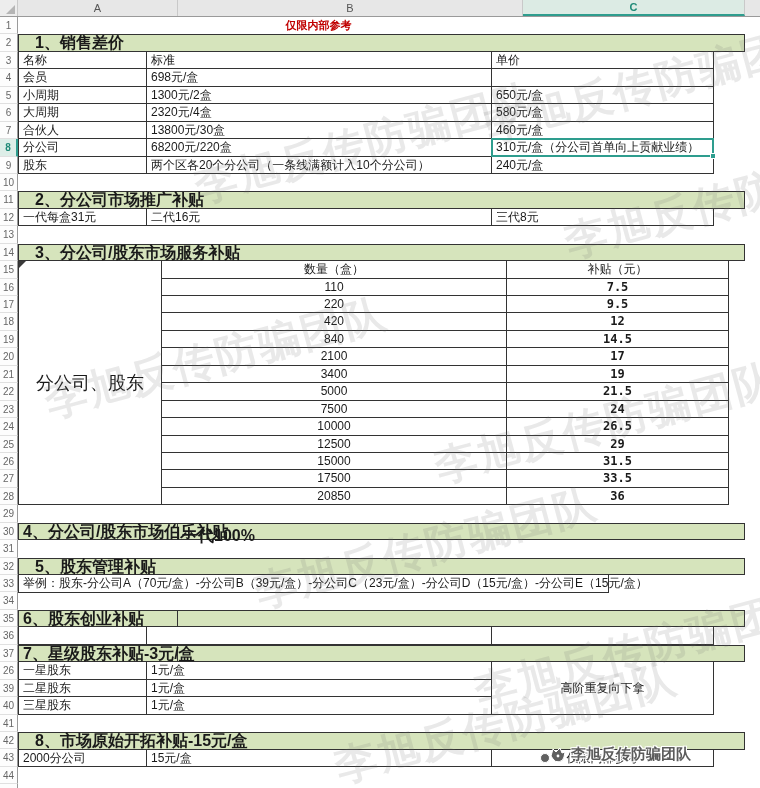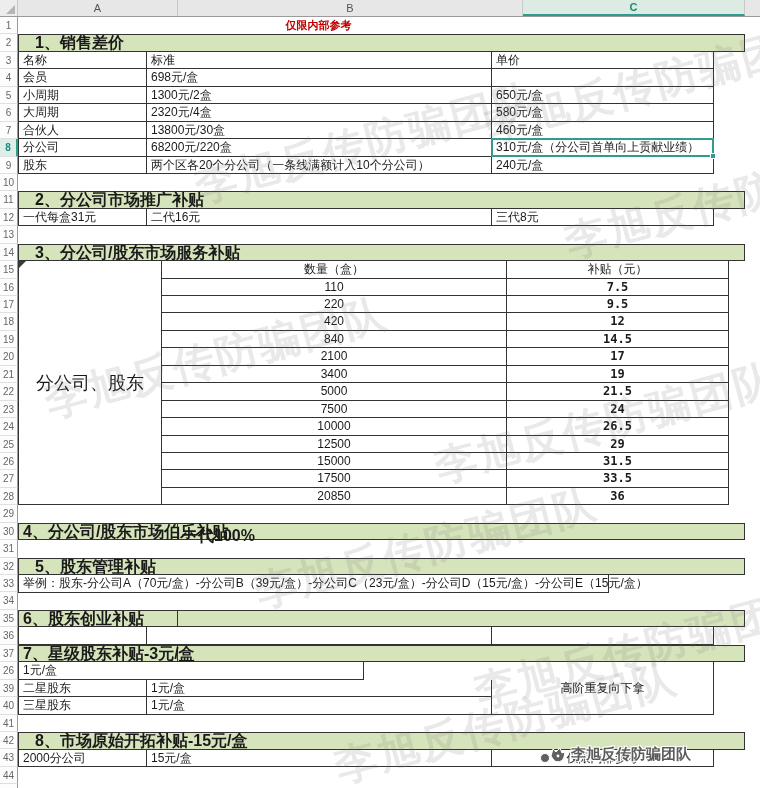--- a/index.html
+++ b/index.html
@@ -312,20 +312,21 @@
     <div class="row">
       <div class="grow">
         <span class="ga">7、星级股东补贴-3元/盒</span>
         <span class="gb"></span>
       </div>
     </div>
 
     <div class="blk3941">
       <div>
         <div class="row bl">
+          <div class="cell wA bdr">一星股东</div>
           <div class="cell wB bdr">1元/盒</div>
         </div>
         <div class="row bl">
           <div class="cell wA bdr">二星股东</div>
           <div class="cell wB bdr">1元/盒</div>
         </div>
         <div class="row bl">
           <div class="cell wA bdr">三星股东</div>
           <div class="cell wB bdr">1元/盒</div>
         </div>

